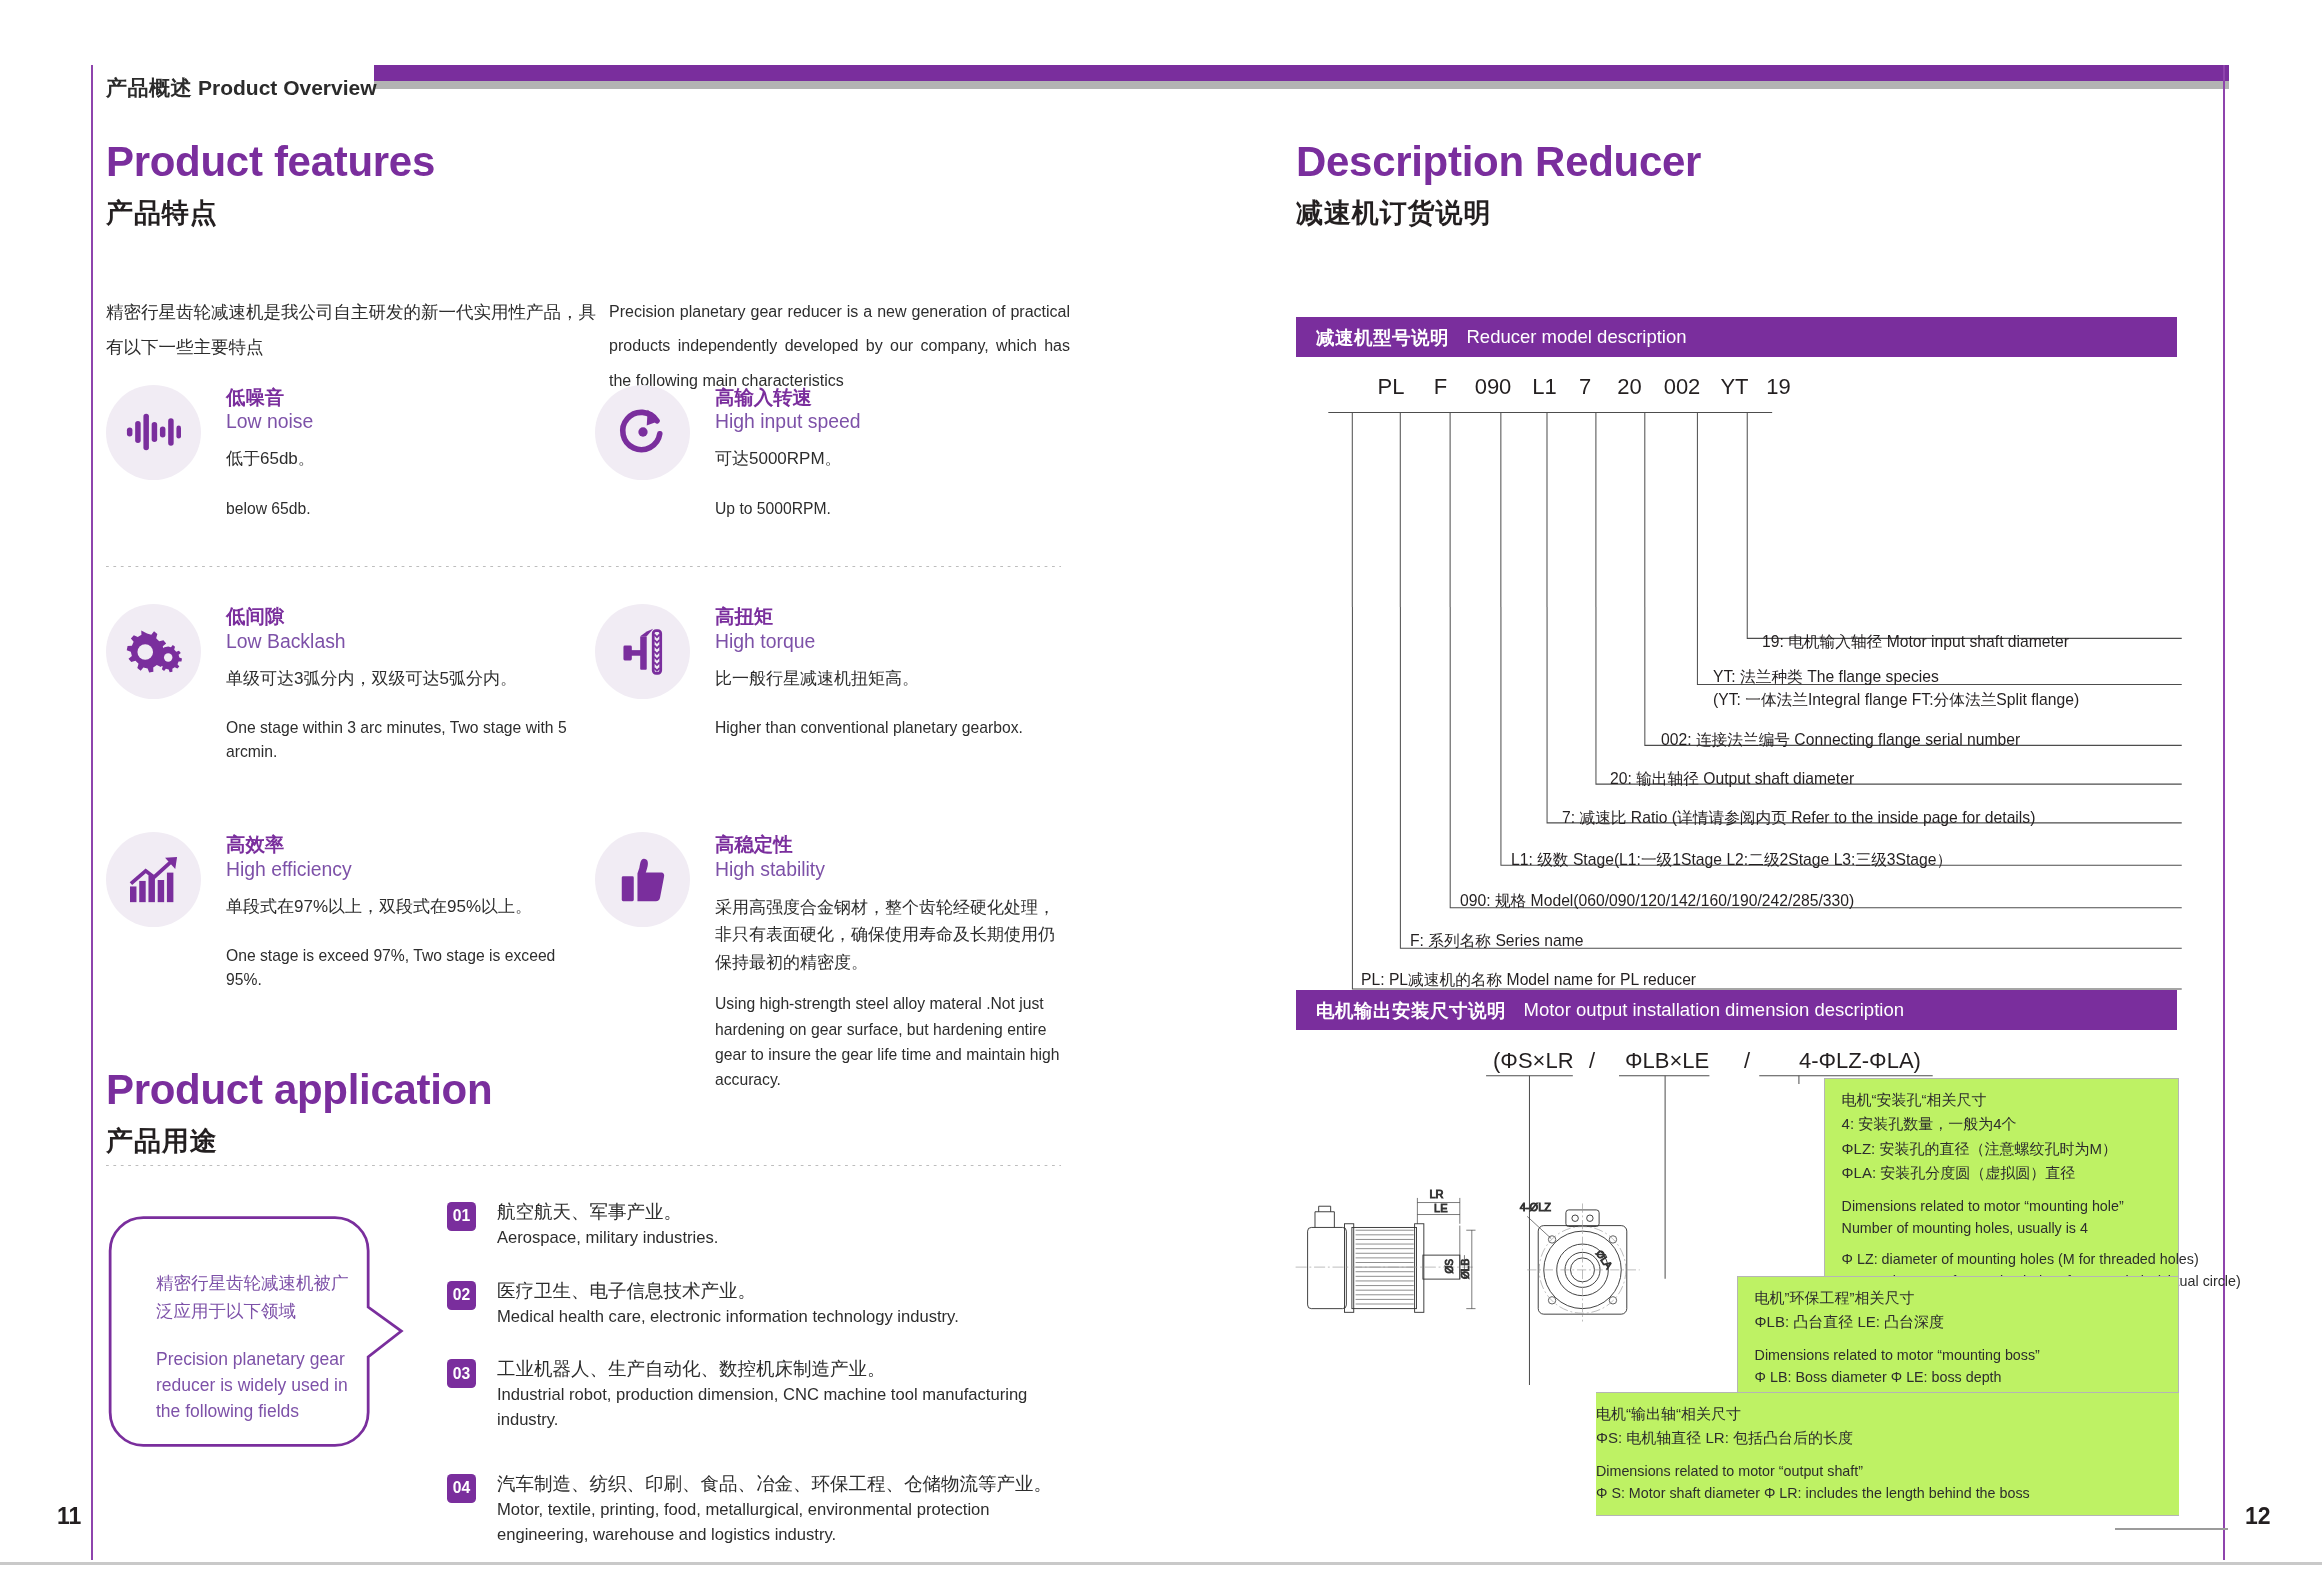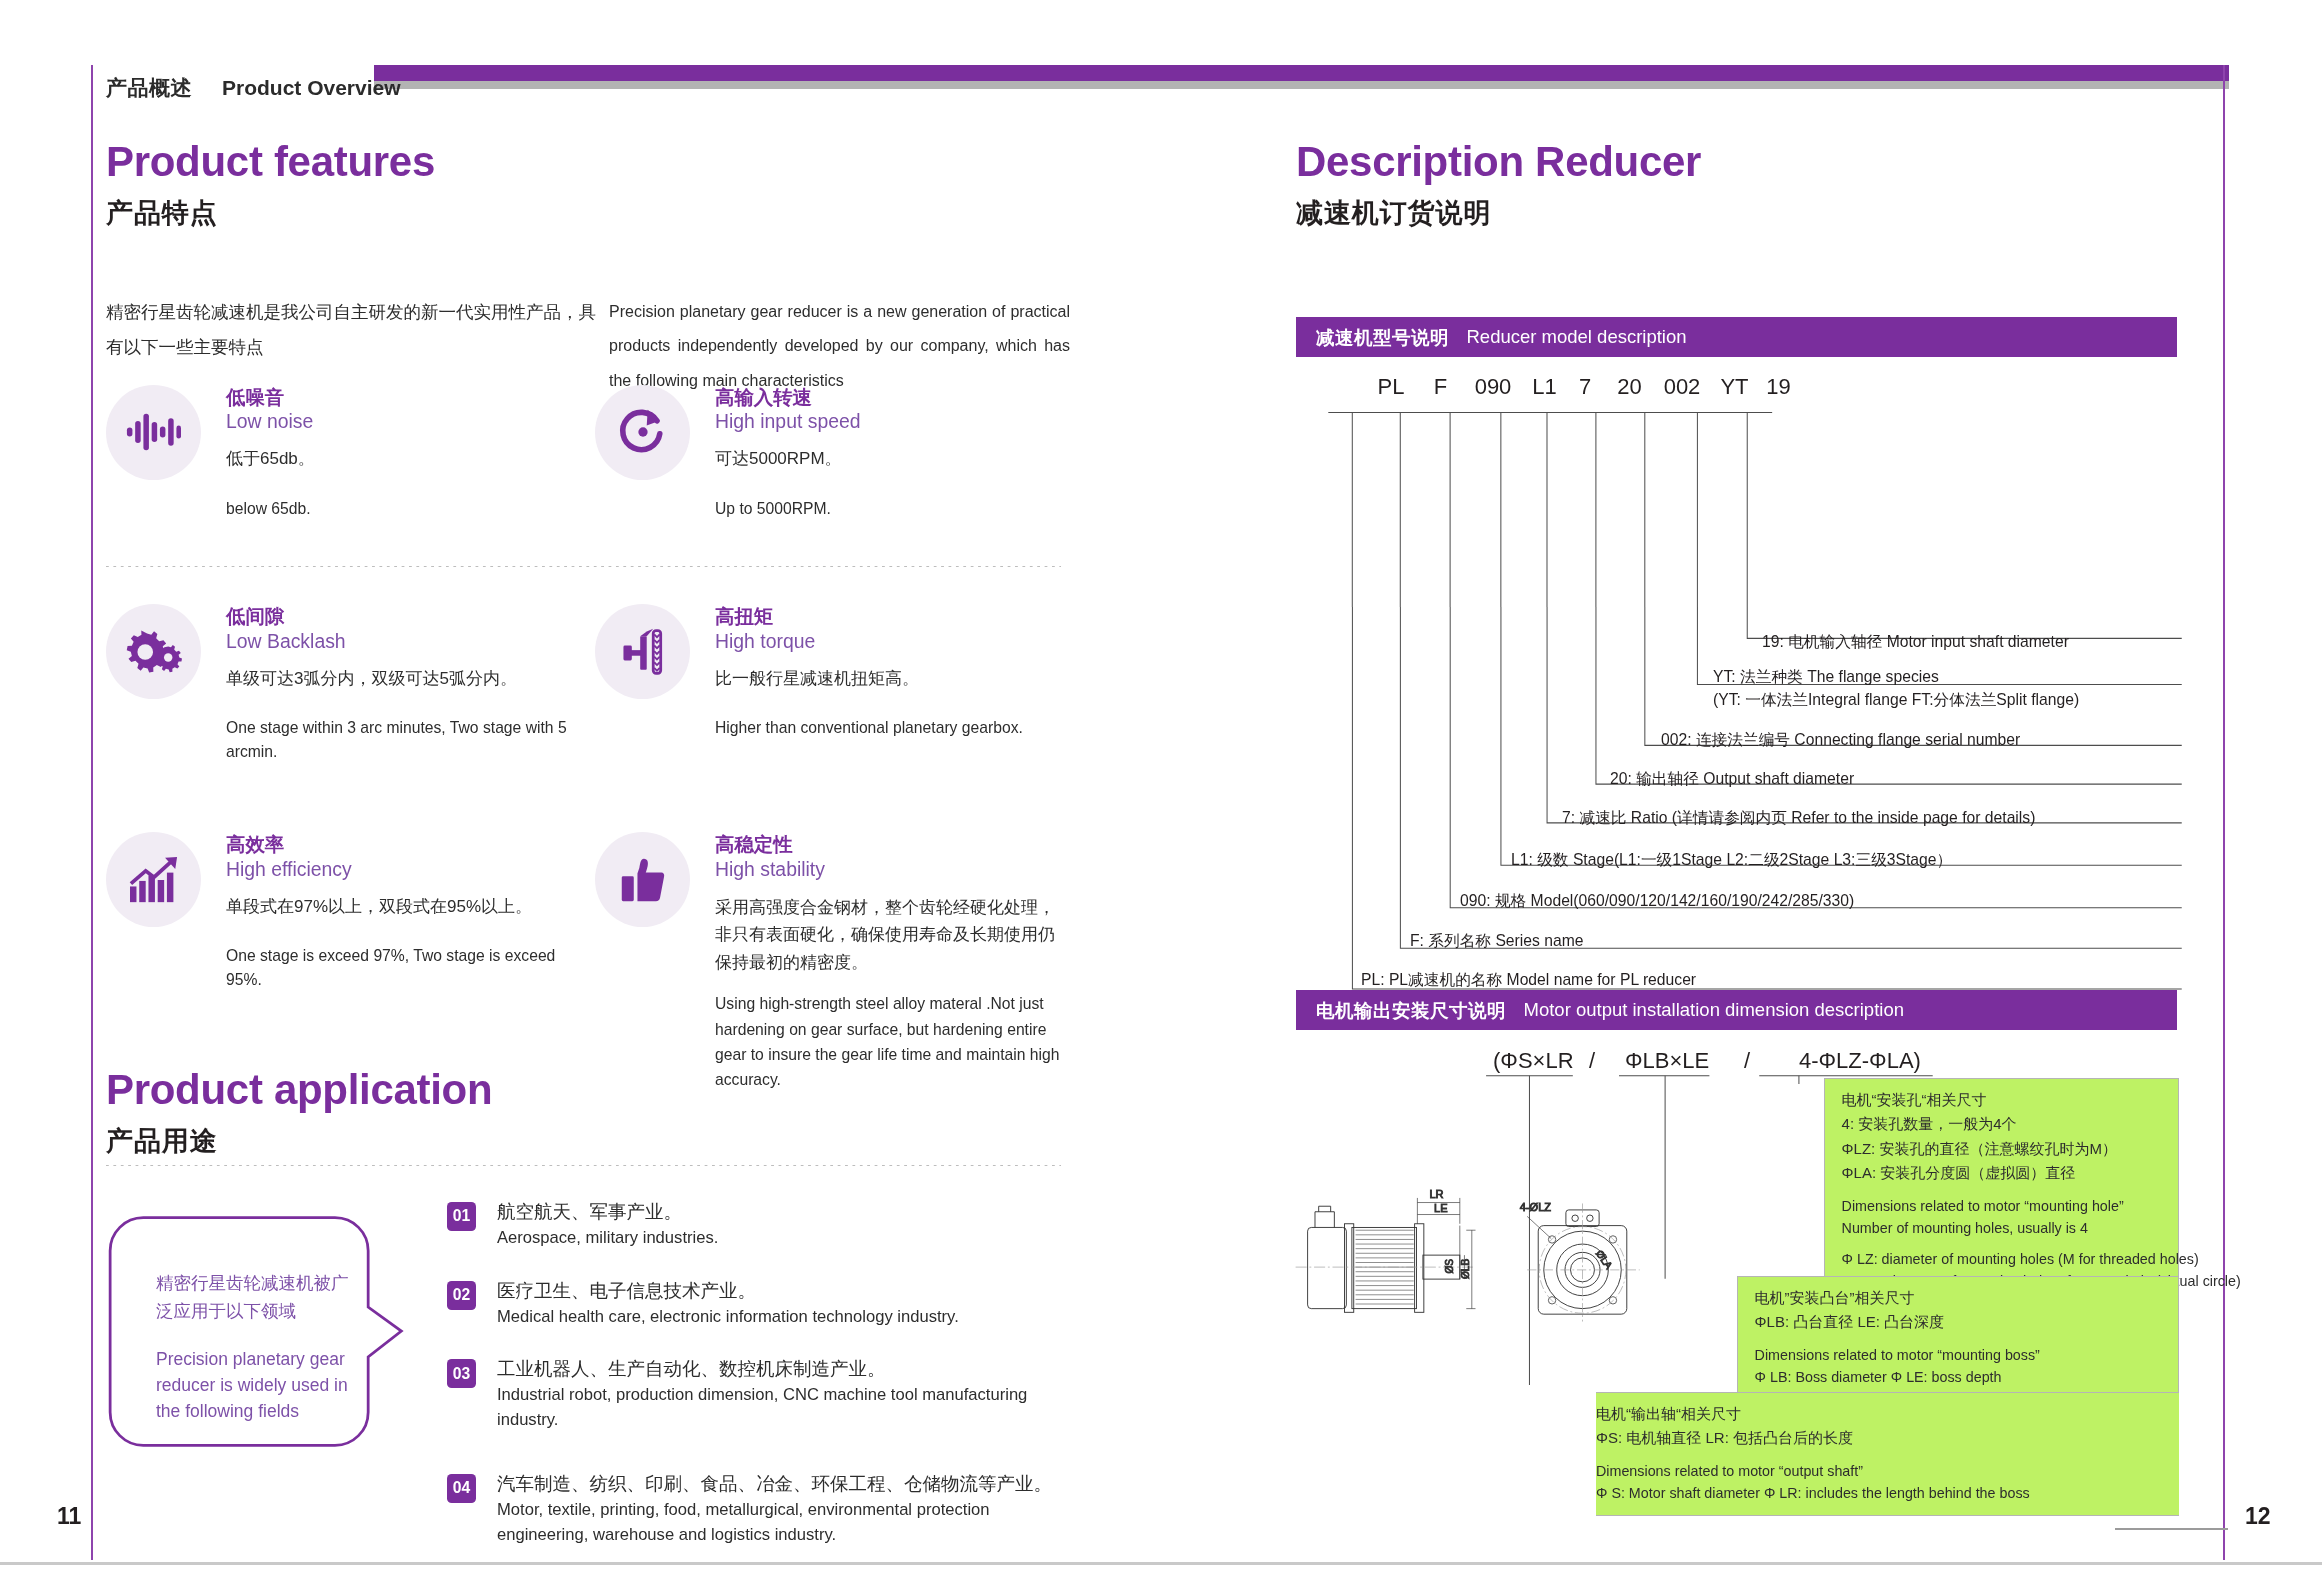--- a/index.html
+++ b/index.html
@@ -7,21 +7,21 @@
   body{
     width:2322px; height:1587px; position:relative;
     font-family:"Liberation Sans","DejaVu Sans",sans-serif;
     color:#231f20; overflow:hidden;
   }
   .page{ position:absolute; inset:0; }
 
   
   .hdr{ position:absolute; left:106px; top:74px; width:2123px; height:28px; display:flex; align-items:center; }
   .hdr-cn{ font-size:21px; font-weight:700; color:#2b2b2b; letter-spacing:0.5px; }
-  .hdr-en{ font-size:21px; font-weight:700; color:#2b2b2b; margin-left:30px; }
+  .hdr-en{ font-size:21px; font-weight:700; color:#2b2b2b; margin-left:6px; }
   .hdr-bars{ position:absolute; left:374px; top:65px; width:1855px; }
   .hdr-bar-top{ height:15.7px; background:#7a2e9d; }
   .hdr-bar-bot{ height:8.3px; background:#b3b3b3; }
 
   
   .vline-left{ position:absolute; left:91px; top:65px; width:1.8px; height:1495px; background:#8e44ad; }
   .vline-right{ position:absolute; left:2223px; top:65px; width:1.8px; height:1495px; background:#8e44ad; }
   .baseline{ position:absolute; left:0; top:1562px; width:2322px; height:2.8px; background:#c9c9c9; }
   .midline{ position:absolute; left:2115px; top:1528px; width:113px; height:1.8px; background:#9b9b9b; }
   .pg-left{ position:absolute; left:57px; top:1503px; font-size:23px; font-weight:700; color:#231f20; }
@@ -473,21 +473,21 @@
       <div class="db-cn">4: 安装孔数量，一般为4个</div>
       <div class="db-cn">ΦLZ: 安装孔的直径（注意螺纹孔时为M）</div>
       <div class="db-cn">ΦLA: 安装孔分度圆（虚拟圆）直径</div>
       <div class="db-en db-gap">Dimensions related to motor “mounting hole”</div>
       <div class="db-en">Number of mounting holes, usually is 4</div>
       <div class="db-en db-gap">Φ LZ: diameter of mounting holes (M for threaded holes)</div>
       <div class="db-en">Φ LA: Diameter of mounting hole reference circle (virtual circle)</div>
     </div>
 
     <div class="dimbox" style="left:441px;top:1276px;width:442px;">
-      <div class="db-cn">电机”安装凸台”相关尺寸</div>
+      <div class="db-cn">电机”环保工程”相关尺寸</div>
       <div class="db-cn">ΦLB: 凸台直径     LE: 凸台深度</div>
       <div class="db-en db-gap">Dimensions related to motor “mounting boss”</div>
       <div class="db-en">Φ LB: Boss diameter      Φ LE: boss depth</div>
     </div>
 
     <div class="dimbox" style="left:300px;top:1392px;width:583px;border:none;border-top:0.9px solid #b5b5b5;border-bottom:0.9px solid #b5b5b5;padding-left:0;">
       <div class="db-cn">电机“输出轴“相关尺寸</div>
       <div class="db-cn">ΦS: 电机轴直径     LR: 包括凸台后的长度</div>
       <div class="db-en db-gap">Dimensions related to motor “output shaft”</div>
       <div class="db-en">Φ S: Motor shaft diameter      Φ LR: includes the length behind the boss</div>

